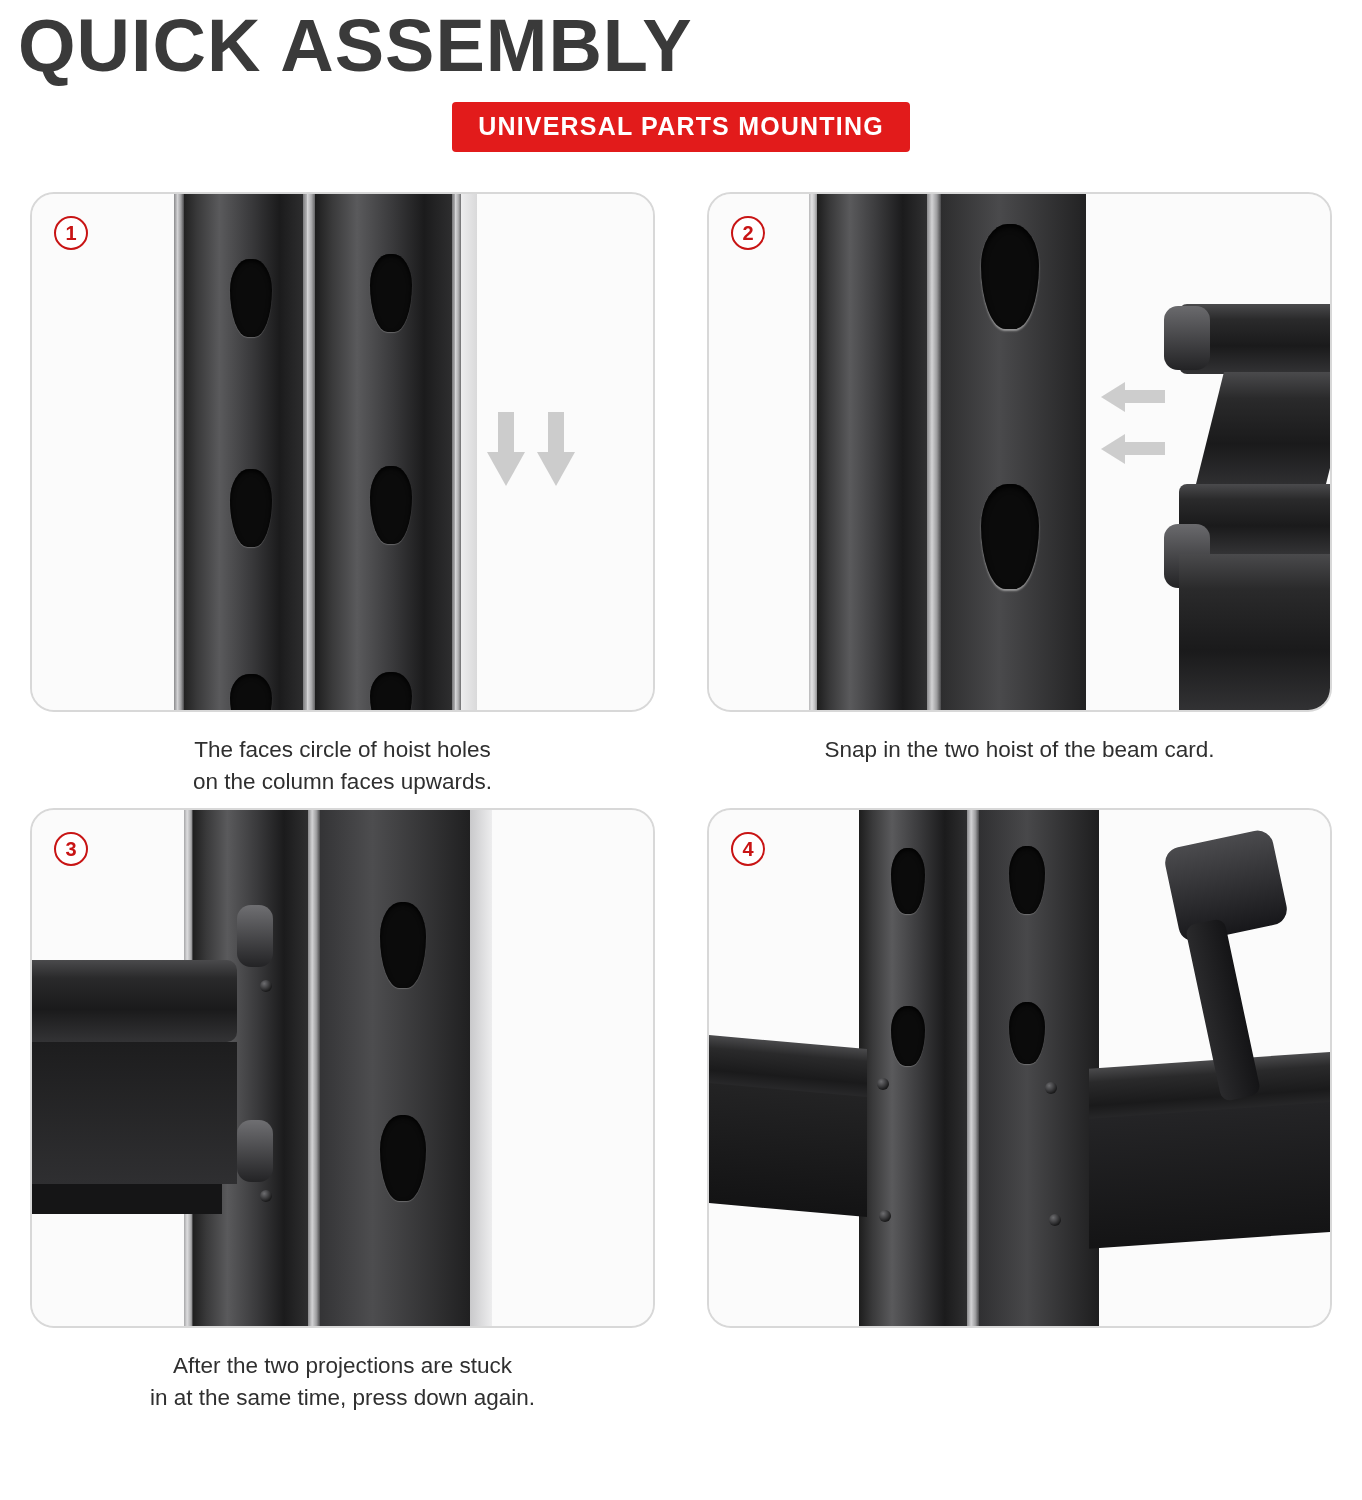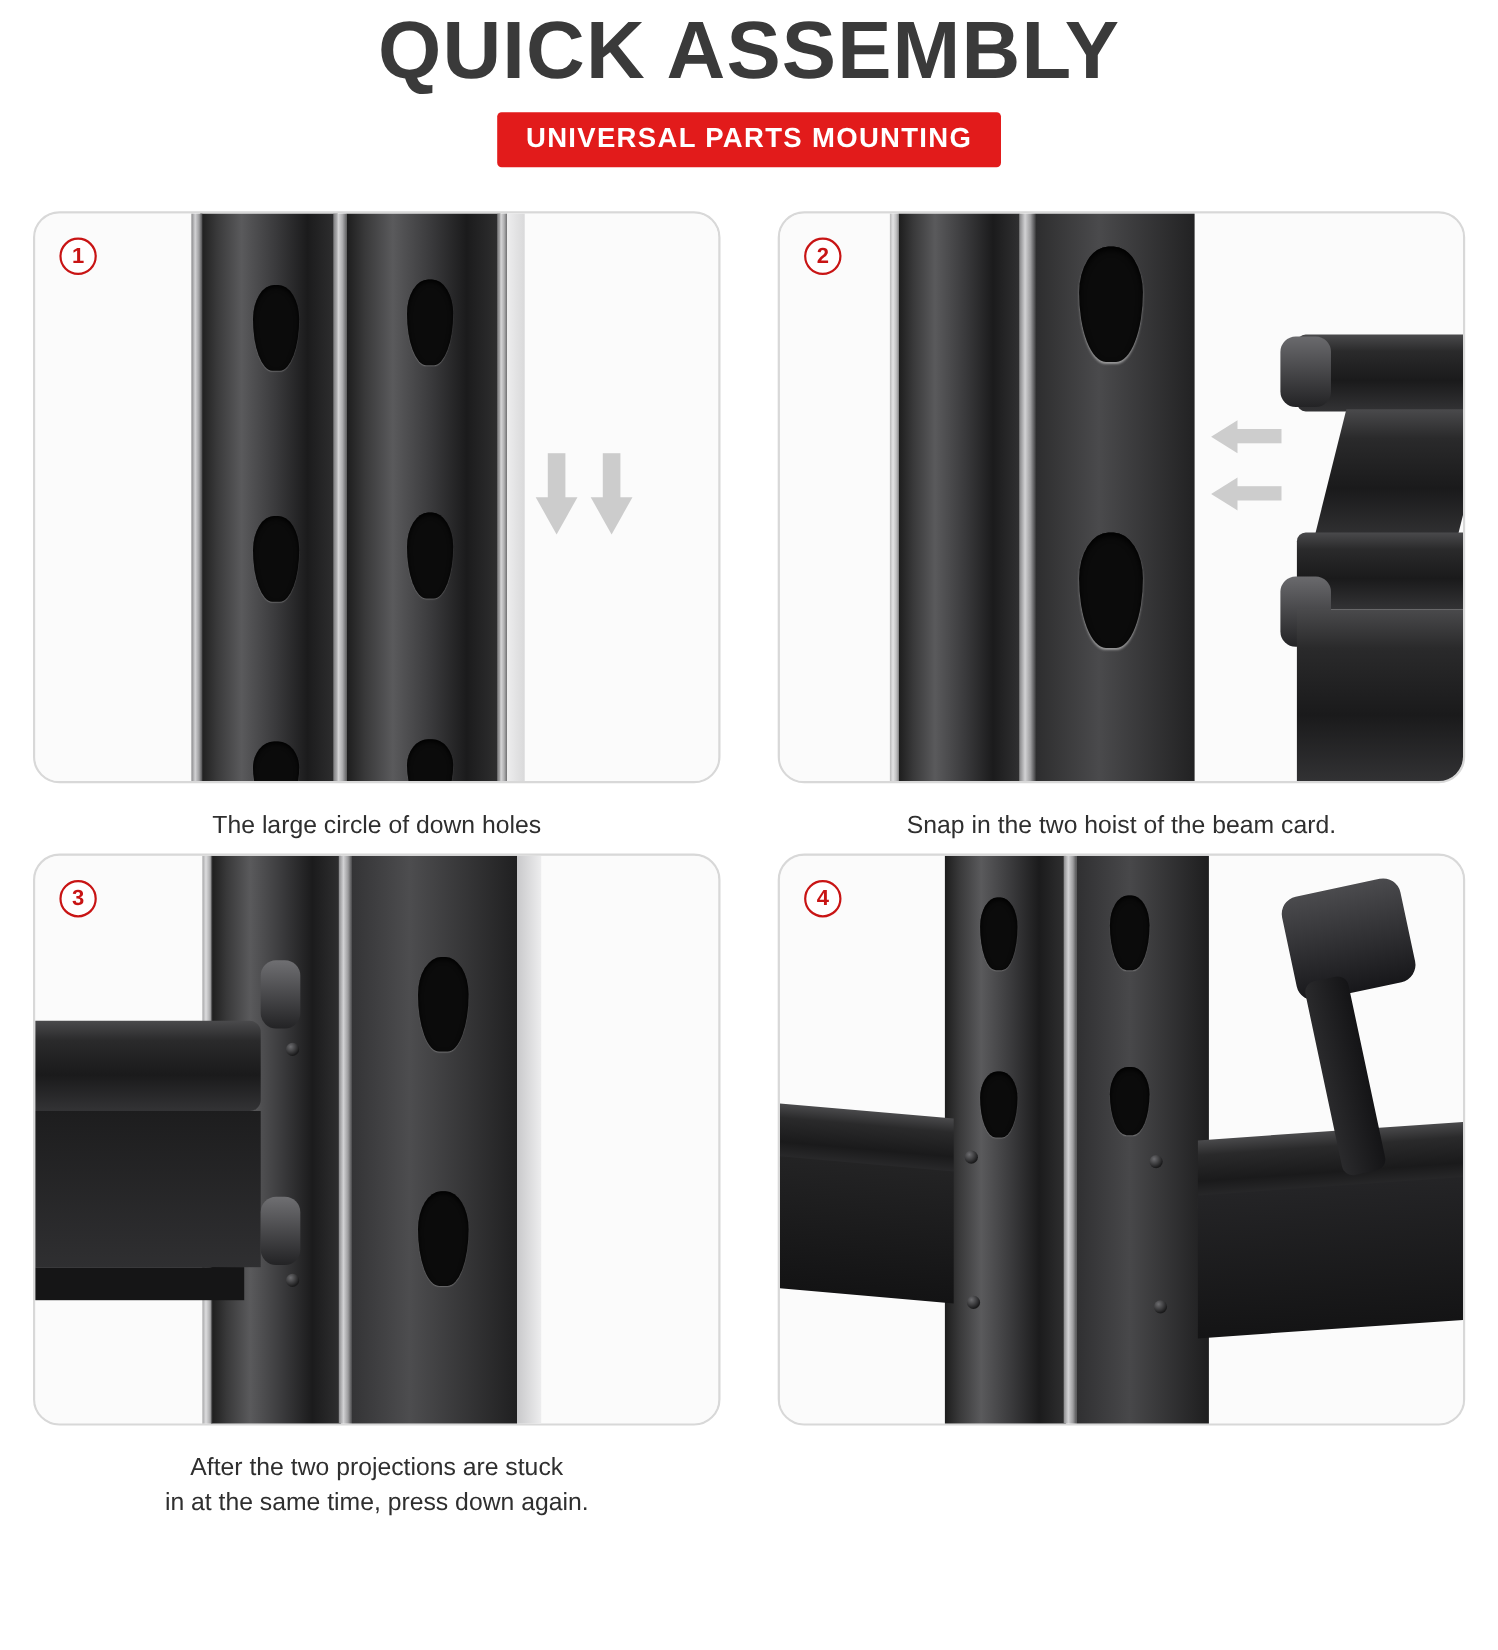--- a/index.html
+++ b/index.html
@@ -7,21 +7,21 @@
     width: 1362px; height: 1500px;
     background: #ffffff;
     font-family: "Liberation Sans", sans-serif;
     color: #2b2b2b;
     overflow: hidden;
   }
   .page { position: relative; width: 1362px; height: 1500px; padding: 0 18px; }
 
   
   .title {
-    text-align: center;
+    text-align: left;
     font-size: 74px;
     line-height: 80px;
     font-weight: 700;
     letter-spacing: 1px;
     color: #3a3a3a;
     padding-top: 6px;
   }
   .badge-wrap { display: flex; justify-content: center; margin-top: 16px; }
   .badge {
     background: #e21b1b;
@@ -153,21 +153,22 @@
         <div class="keyhole" style="left:338px;top:478px;width:42px;height:60px;"></div>
 
         <div style="position:absolute;left:466px;top:218px;width:16px;height:48px;background:#cccccc;"></div>
         <div style="position:absolute;left:455px;top:258px;width:0;height:0;border-left:19px solid transparent;border-right:19px solid transparent;border-top:34px solid #cccccc;"></div>
         <div style="position:absolute;left:516px;top:218px;width:16px;height:48px;background:#cccccc;"></div>
         <div style="position:absolute;left:505px;top:258px;width:0;height:0;border-left:19px solid transparent;border-right:19px solid transparent;border-top:34px solid #cccccc;"></div>
 
         <div class="step-num">1</div>
       </div>
       <div class="caption">
-        <div>The large circle of down holes</div>
+        <div>The faces circle of hoist holes</div>
+        <div>on the column faces upwards.</div>
       </div>
     </div>
 
     <div class="cell">
       <div class="photo">
         <div class="bg-white"></div>
 
         <div class="post" style="left:108px;top:0;width:110px;height:520px;"></div>
         <div class="post-edge" style="left:218px;top:0;width:14px;height:520px;"></div>
         <div class="post" style="left:232px;top:0;width:145px;height:520px;background:linear-gradient(90deg,#2d2d2e,#4a4a4c 40%,#222223 100%);"></div>

